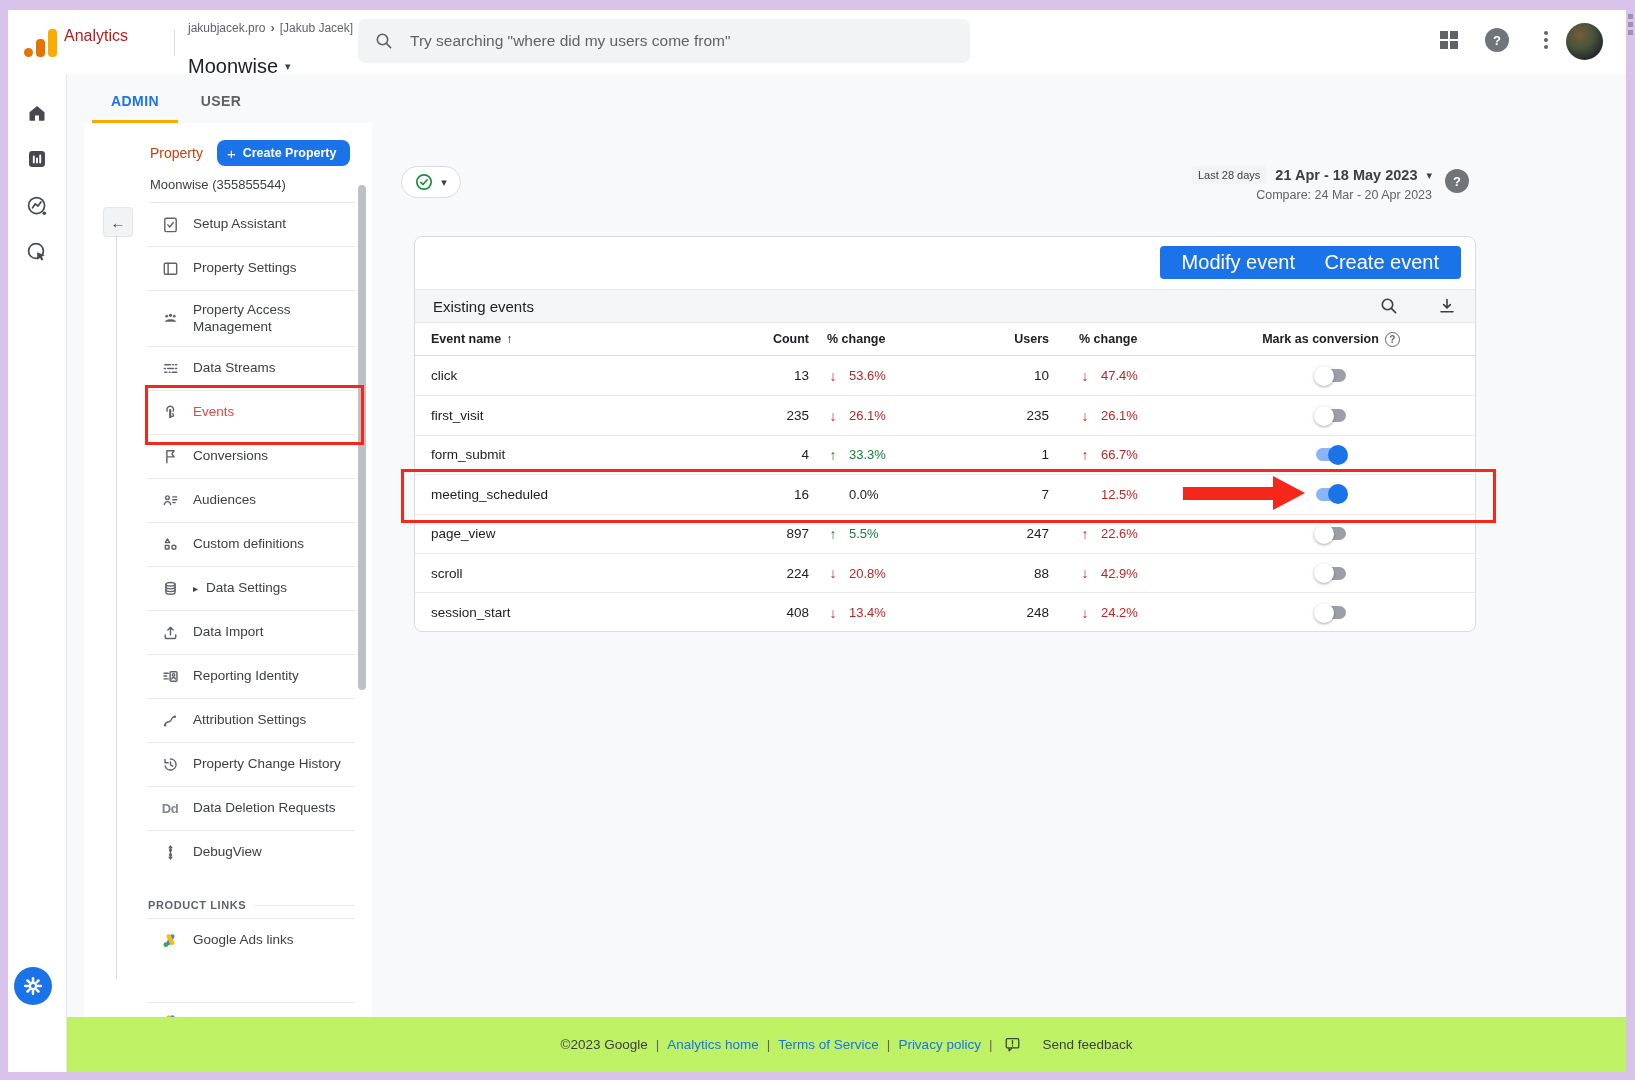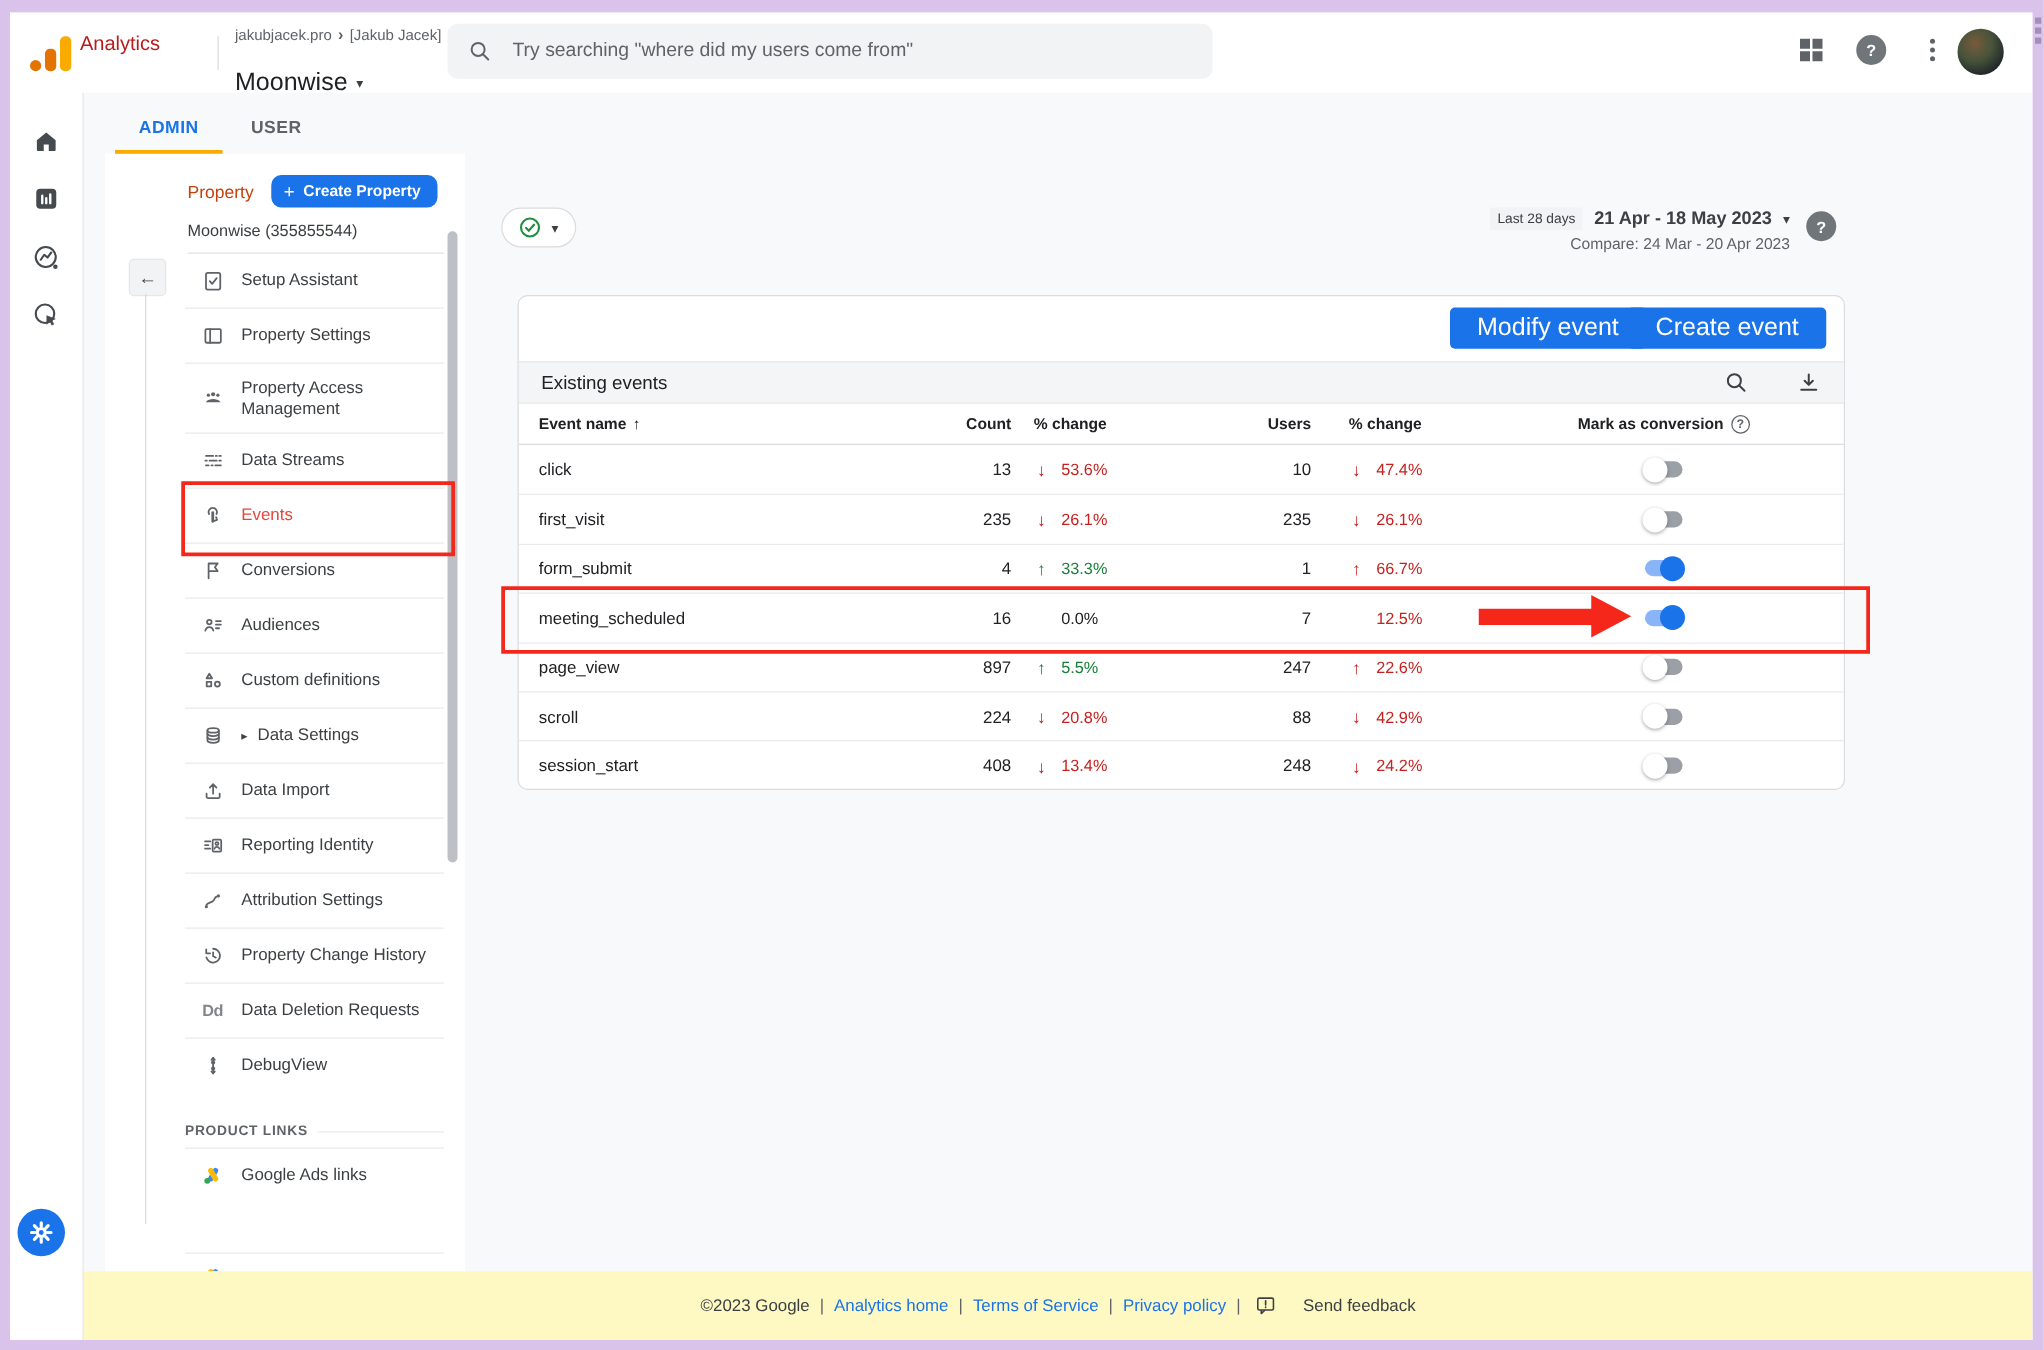--- a/index.html
+++ b/index.html
@@ -112,21 +112,21 @@
   .toggle.on{background:#8ab4f8}
   .toggle.on .knob{left:auto;right:-2px;background:#1a73e8;box-shadow:none}
 
   
   .ann-box-events{position:absolute;left:137px;top:375px;width:213px;height:54px;border:3px solid #f5261a;z-index:5}
   .ann-box-row{position:absolute;left:393px;top:459px;width:1089px;height:48px;border:3px solid #f5261a;z-index:5}
   .ann-arrow-bar{position:absolute;left:1175px;top:477px;width:92px;height:13px;background:#f5261a;z-index:6}
   .ann-arrow-head{position:absolute;left:1265px;top:466px;width:0;height:0;border-left:32px solid #f5261a;border-top:17.5px solid transparent;border-bottom:17.5px solid transparent;z-index:6}
 
   
-  .footer{position:absolute;left:59px;right:0;bottom:0;height:55px;background:#fef9c3;display:flex;align-items:center;justify-content:center;gap:8px;font-size:13.5px;color:#3c4043;z-index:2}
+  .footer{position:absolute;left:59px;right:0;bottom:0;height:55px;background:#bef264;display:flex;align-items:center;justify-content:center;gap:8px;font-size:13.5px;color:#3c4043;z-index:2}
   .footer a{color:#1a73e8;text-decoration:none}
   .sep::before{content:"|";color:#5f6368}
   .fb-wrap{display:flex;align-items:center;gap:21px;margin-left:4px}
 </style>
 </head>
 <body>
 
 <div class="frame">
 
   <div class="content-bg"></div>

